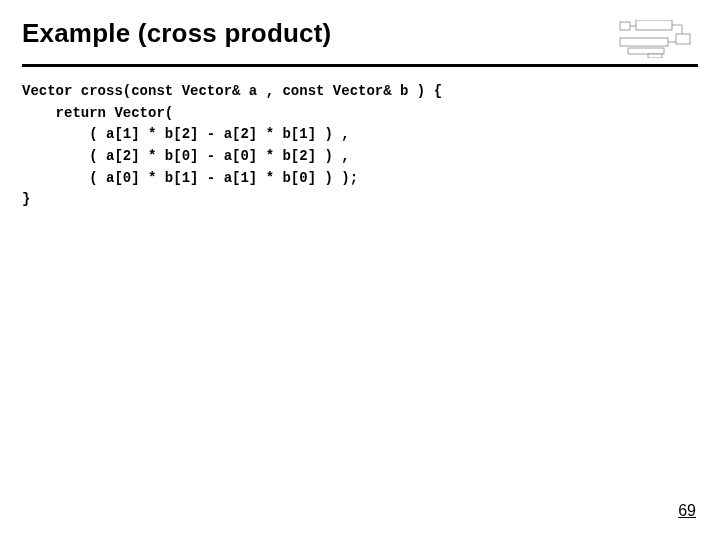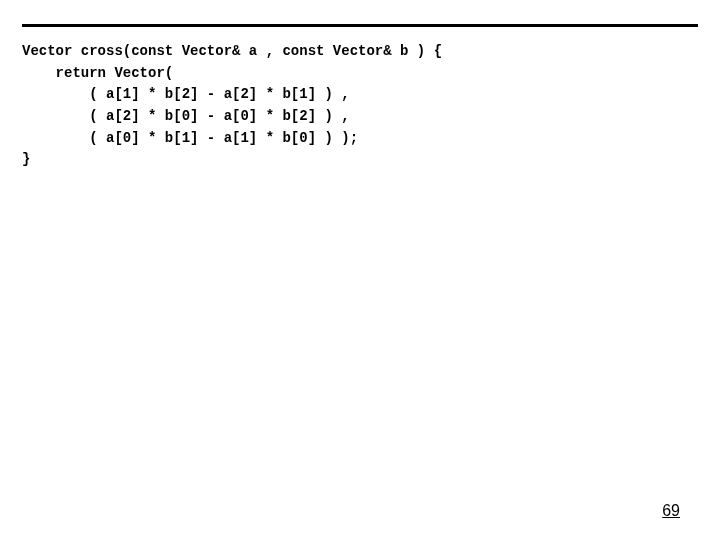--- a/index.html
+++ b/index.html
@@ -36,32 +36,51 @@
   .code {
     font-family: "Courier New", Courier, monospace;
     font-size: 14px;
     font-weight: 700;
     line-height: 1.55;
     white-space: pre;
     color: #000;
   }
   .pagenum {
     position: absolute;
-    right: 40px;
+    right: 24px;
     bottom: 20px;
     font-size: 16px;
     color: #000;
     text-decoration: underline;
   }
 </style>
 </head>
 <body>
 
 <div class="slide">
 
+  <div class="header-row">
+    <div class="title">Example (cross product)</div>
+    <div class="deco">
+      <svg viewBox="0 0 76 38" width="76" height="38">
+        <g fill="#fff" stroke="#888" stroke-width="0.8">
+          <rect x="2" y="2" width="10" height="8"></rect>
+          <rect x="18" y="0" width="36" height="10"></rect>
+          <rect x="58" y="14" width="14" height="10"></rect>
+          <rect x="2" y="18" width="48" height="8"></rect>
+          <rect x="10" y="28" width="36" height="6"></rect>
+          <rect x="30" y="34" width="14" height="4"></rect>
+          <line x1="12" y1="6" x2="18" y2="6"></line>
+          <line x1="54" y1="5" x2="64" y2="5"></line>
+          <line x1="64" y1="5" x2="64" y2="14"></line>
+          <line x1="50" y1="22" x2="58" y2="22"></line>
+        </g>
+      </svg>
+    </div>
+  </div>
 
   <hr class="hr">
 
   <div class="code"><span>Vector cross(const Vector&amp; a , const Vector&amp; b ) {</span>
 <span>    return Vector(</span>
 <span>        ( a[1] * b[2] - a[2] * b[1] ) ,</span>
 <span>        ( a[2] * b[0] - a[0] * b[2] ) ,</span>
 <span>        ( a[0] * b[1] - a[1] * b[0] ) );</span>
 <span>}</span></div>
 

